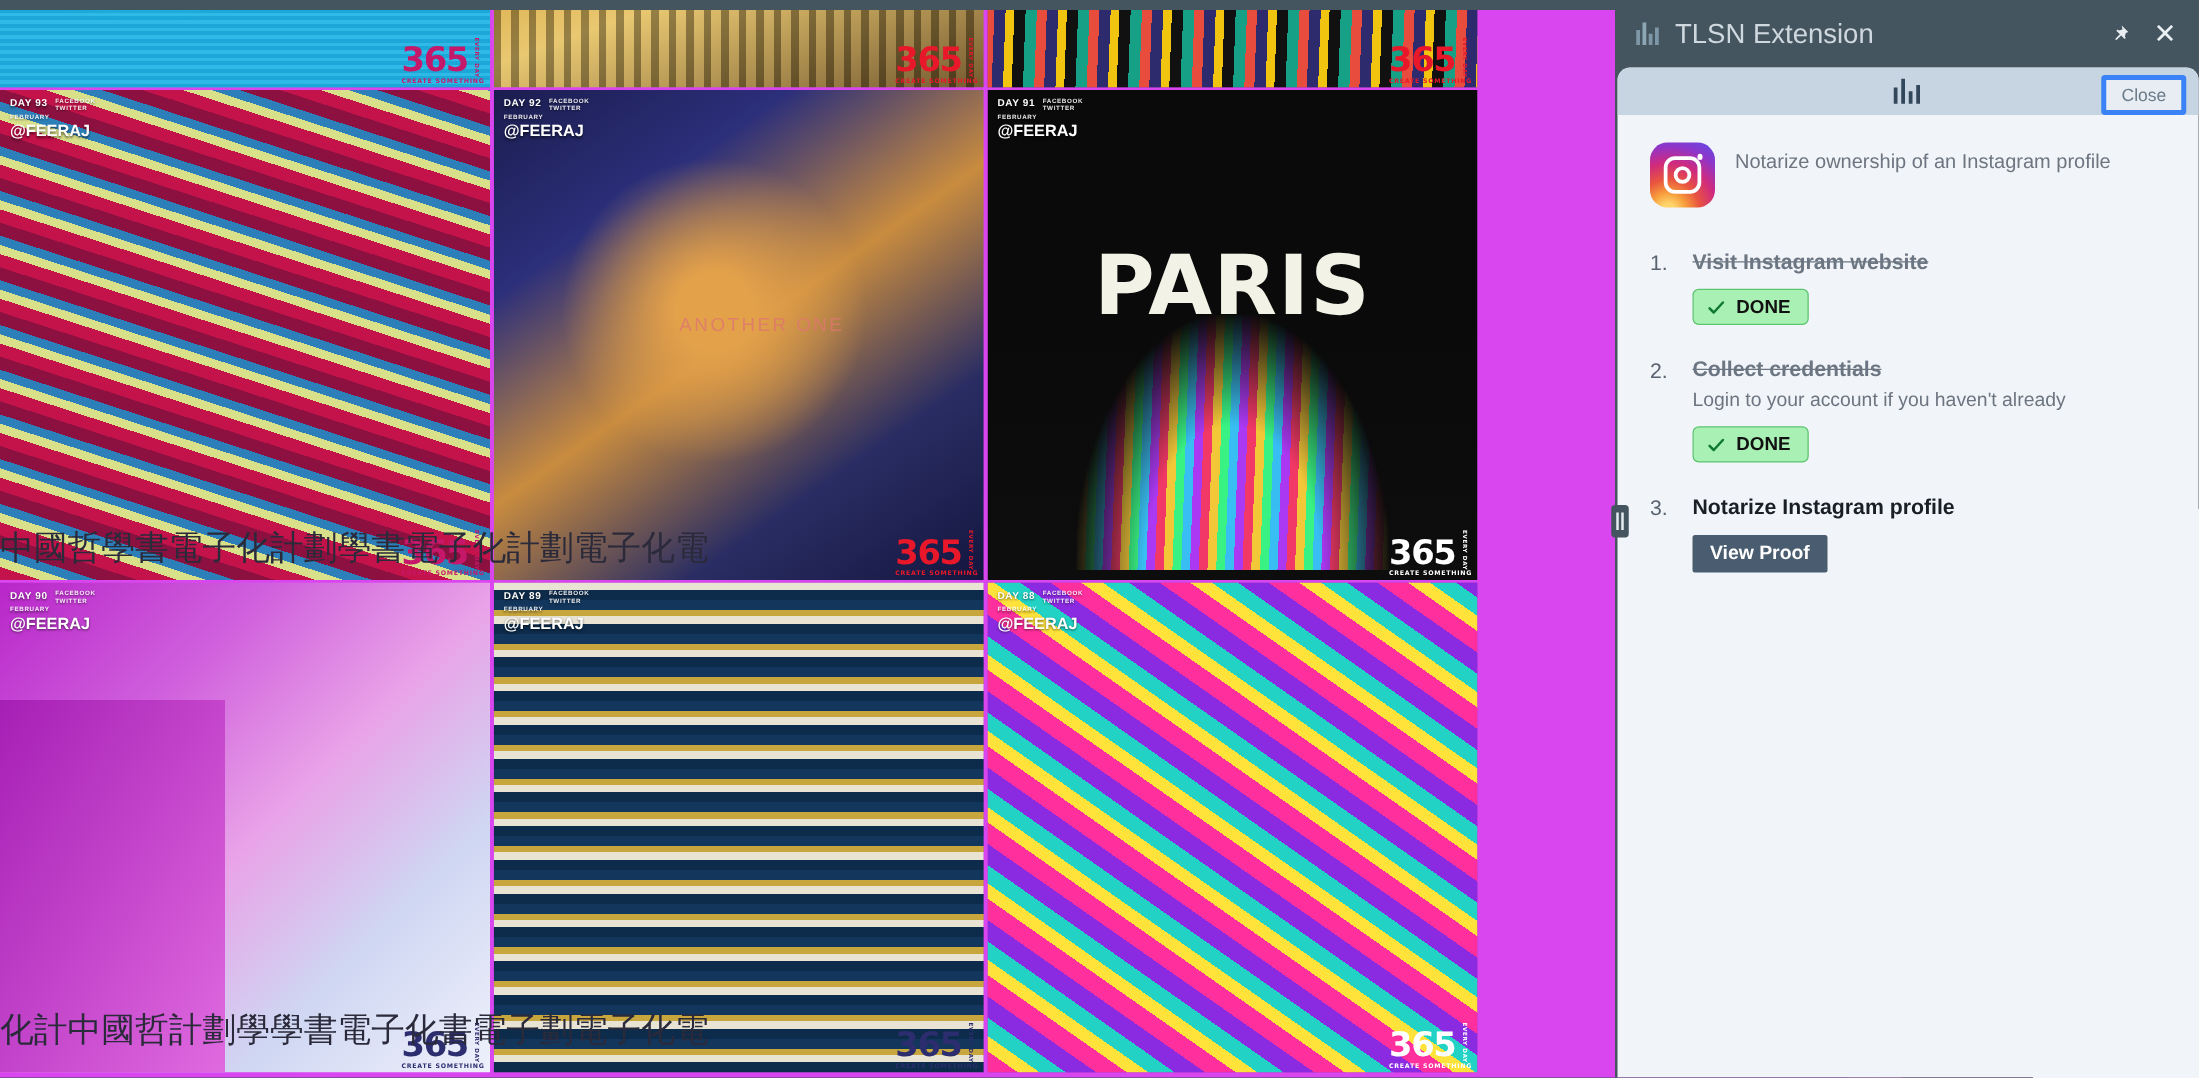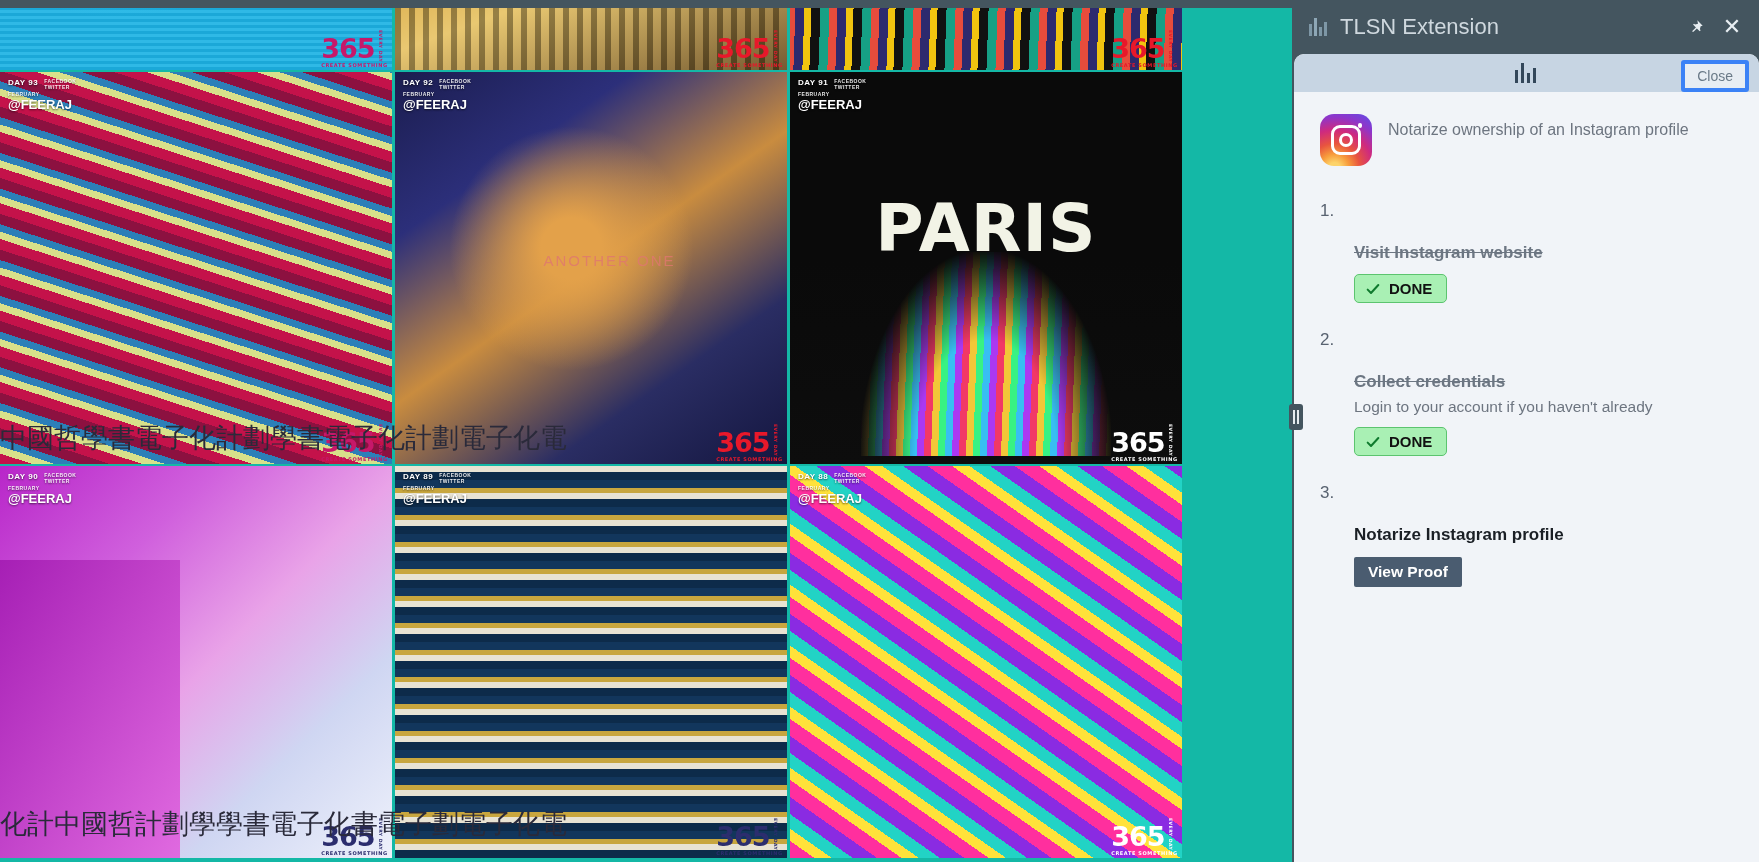--- a/index.html
+++ b/index.html
@@ -9,21 +9,21 @@
     font-family: "Liberation Sans", sans-serif;
     background: #44555f;
   }
 
   #app { position: relative; width: 1759px; height: 862px; }
 
   
   .browser-area {
     position: absolute; left: 0; top: 0;
     width: 1521px; height: 862px;
-    background: #14b8a6;
+    background: #d946ef;
     overflow: hidden;
   }
   .gallery {
     position: absolute; left: 0; top: 8px;
     width: 1178px;
     display: grid;
     grid-template-columns: repeat(3, 392px);
     gap: 2px 3px;
   }
   .tile {
@@ -220,21 +220,21 @@
   .ig-icon .dot {
     position:absolute; right:10px; top:9px; width:4.5px; height:4.5px;
     background:#fff; border-radius:50%;
   }
   .app-title { font-size: 21px; font-weight: 700; color: #15191d; line-height: 1.15; }
   .app-desc  { font-size: 16px; color: #6d7580; margin-top: 5px; line-height: 1.38; max-width: 305px; }
 
   ol.steps { list-style: none; margin-top: 34px; }
   ol.steps > li { display: flex; gap: 12px; margin-bottom: 26px; }
   .step-num { font-size: 17px; color: #586270; width: 22px; flex:0 0 auto; padding-top:1px; }
-  .step-main { flex: 1 1 auto; margin-top: 43px; }
+  .step-main { flex: 1 1 auto; }
   .step-title { font-size: 17px; font-weight: 700; color: #1a1f25; }
   .step-title.done { text-decoration: line-through; color: #6c7682; font-weight: 700; }
   .step-sub { font-size: 15.5px; color: #6d7580; margin-top: 6px; }
 
   .btn-done {
     display: inline-flex; align-items: center; gap: 8px;
     margin-top: 11px;
     background: #a9f0b4; border: 1px solid #5cc46f; border-radius: 5px;
     padding: 5px 14px 5px 10px;
     font-size: 15px; font-weight: 700; color: #111; cursor: default;

